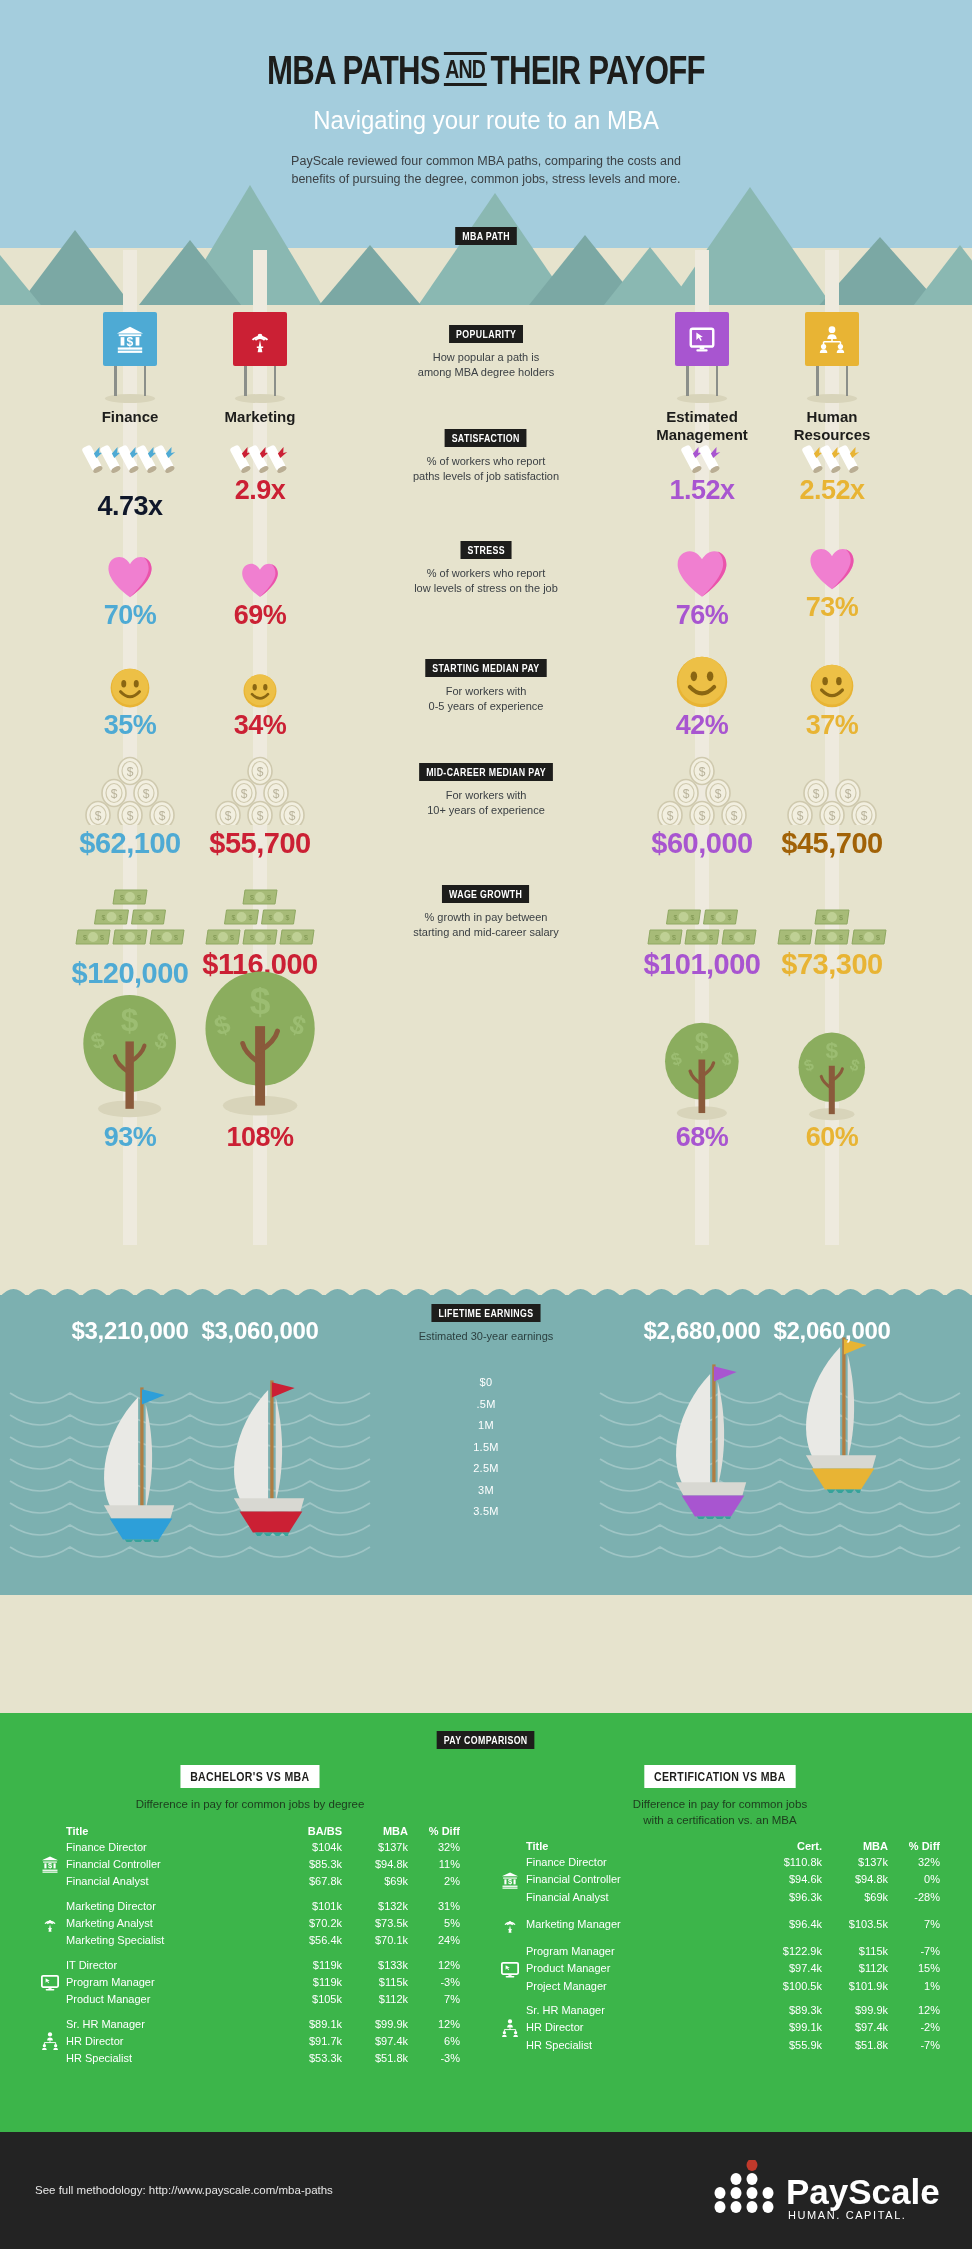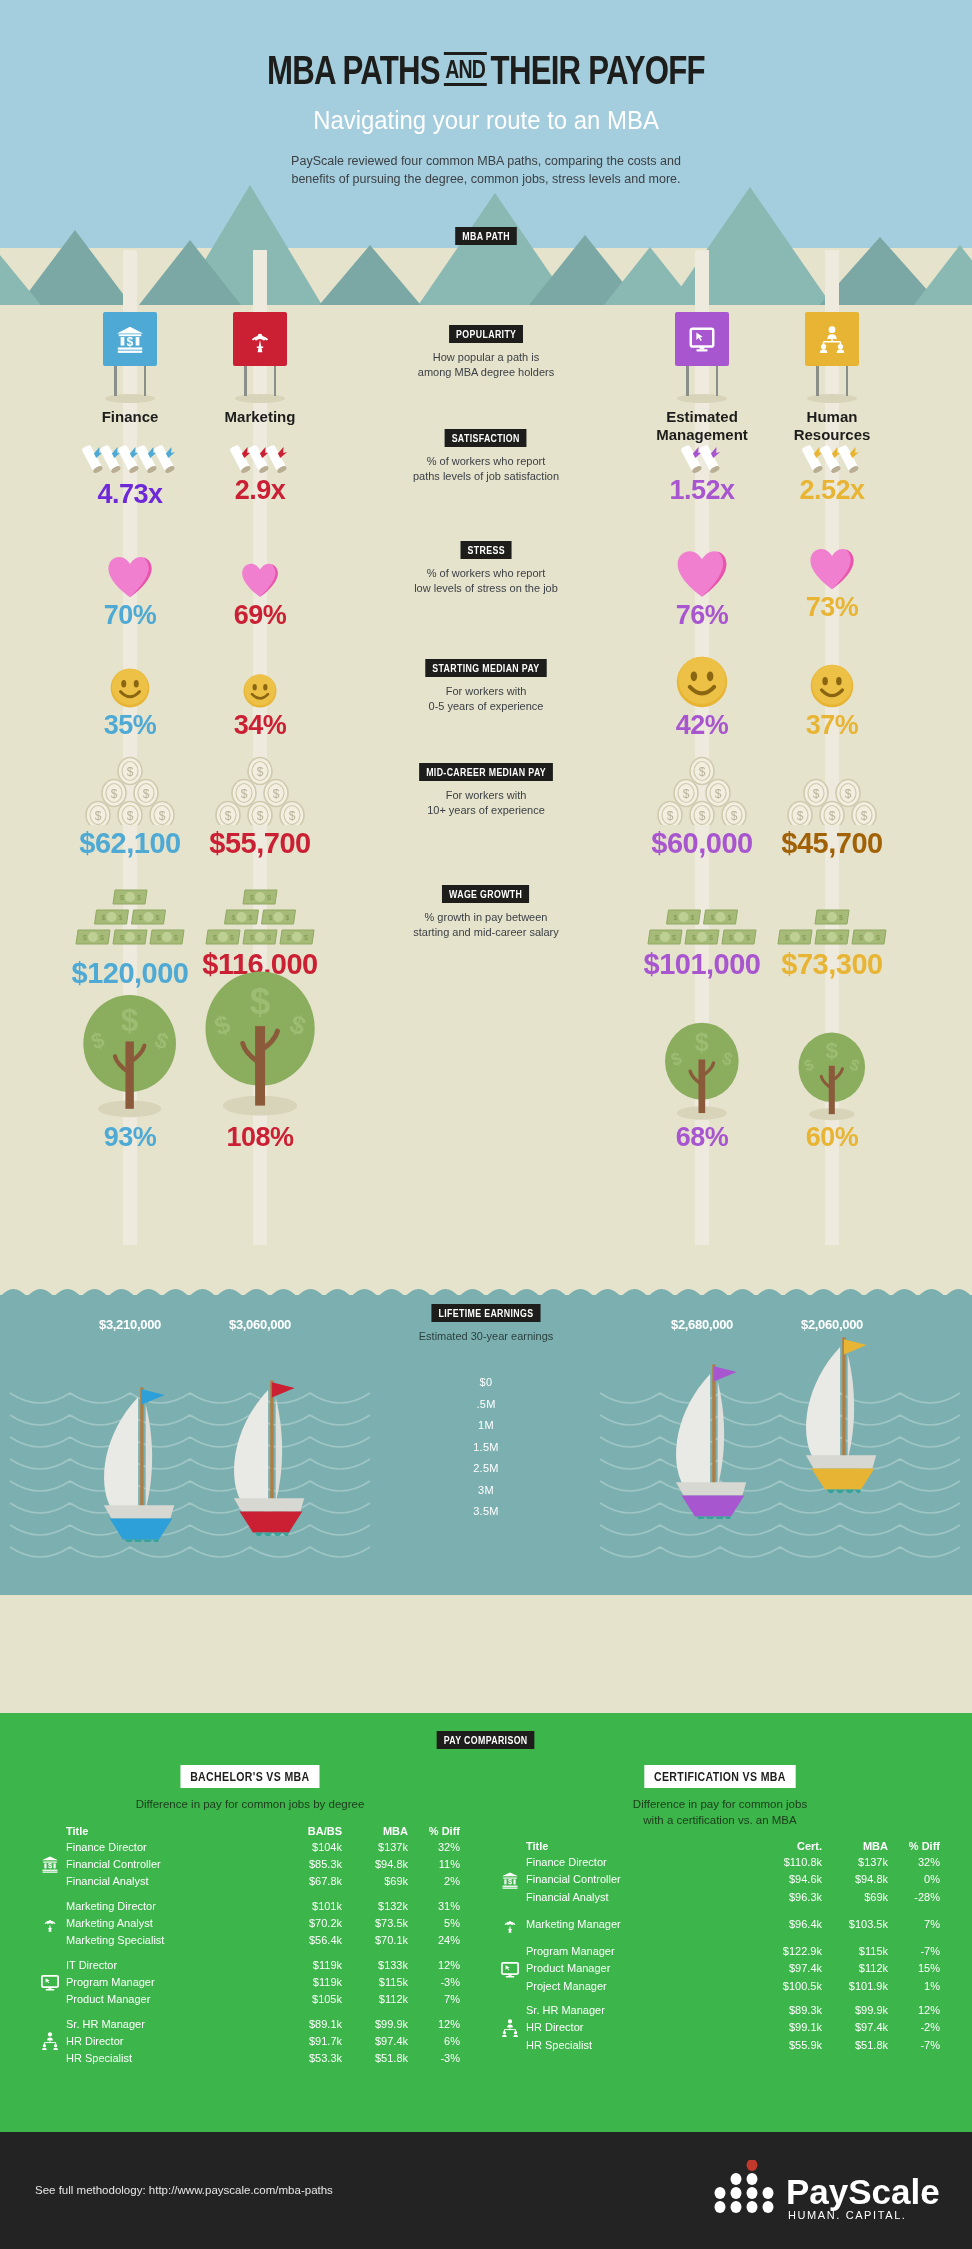--- a/index.html
+++ b/index.html
@@ -62,21 +62,21 @@
   .center-col { position:absolute; left:354px; width:264px; text-align:center; }
   .tag { display:inline-block; background:#1d1d1b; color:#fff; font-weight:bold;
          font-size:10px; letter-spacing:0.4px; padding:4px 8px 3px;
          transform:scaleX(0.88); }
   .tag.w { background:#ffffff; color:#1d1d1b; font-size:12px; padding:5px 11px 4px; }
   .tag-desc { font-size:11px; color:#3b4044; line-height:1.4; margin-top:7px; }
 
   
   .water { position:absolute; left:0; top:1295px; width:972px; height:300px; background:#7cb0b0; }
   .wave-top { position:absolute; left:0; top:1285px; width:972px; height:22px; }
-  .ocean-label { font-size:13px; font-weight:bold; color:#fff; letter-spacing:-0.3px; }
+  .ocean-label { font-size:24px; font-weight:bold; color:#fff; letter-spacing:-0.3px; }
   .scale-list { position:absolute; left:0; width:100%; text-align:center; }
   .scale-item { color:#fff; font-size:11px; line-height:21.5px; letter-spacing:0.3px; }
 
   
   .green { position:absolute; left:0; top:1713px; width:972px; height:419px; background:#3cb54a; }
   .tbl { font-size:11px; color:#ffffff; }
   .tbl th { font-weight:bold; padding-bottom:3px; }
   .tbl td { padding:0; line-height:14.5px; white-space:nowrap; }
   .tbl .num { text-align:right; }
   .tbl .gap td { height:10px; line-height:10px; }
@@ -292,21 +292,21 @@
   </g>
           </svg>
           <svg width="26" height="30" viewBox="0 0 26 30" style="margin:0 -4px;">
             <g transform="rotate(-28 13 15)">
     <rect x="6" y="1" width="10" height="26" rx="3" fill="#ffffff"></rect>
     <ellipse cx="11" cy="27" rx="5" ry="2.6" fill="#b9ad93"></ellipse>
     <path d="M15,11 l8,-3 l-3,5 l4,1 l-9,2 z" fill="#4eaad4"></path>
   </g>
           </svg>
         </div>
-      <div class="metric-val" style="color:#6d28d9;margin-top:6px;">4.73x</div>
+      <div class="metric-val" style="color:#0f172a;margin-top:18px;">4.73x</div>
     </div>
       <div class="col" style="left:175px; top:435px;">
       <div style="height:38px;display:flex;justify-content:center;align-items:flex-end;">
           <svg width="26" height="30" viewBox="0 0 26 30" style="margin:0 -4px;">
             <g transform="rotate(-28 13 15)">
     <rect x="6" y="1" width="10" height="26" rx="3" fill="#ffffff"></rect>
     <ellipse cx="11" cy="27" rx="5" ry="2.6" fill="#b9ad93"></ellipse>
     <path d="M15,11 l8,-3 l-3,5 l4,1 l-9,2 z" fill="#cb2034"></path>
   </g>
           </svg>

